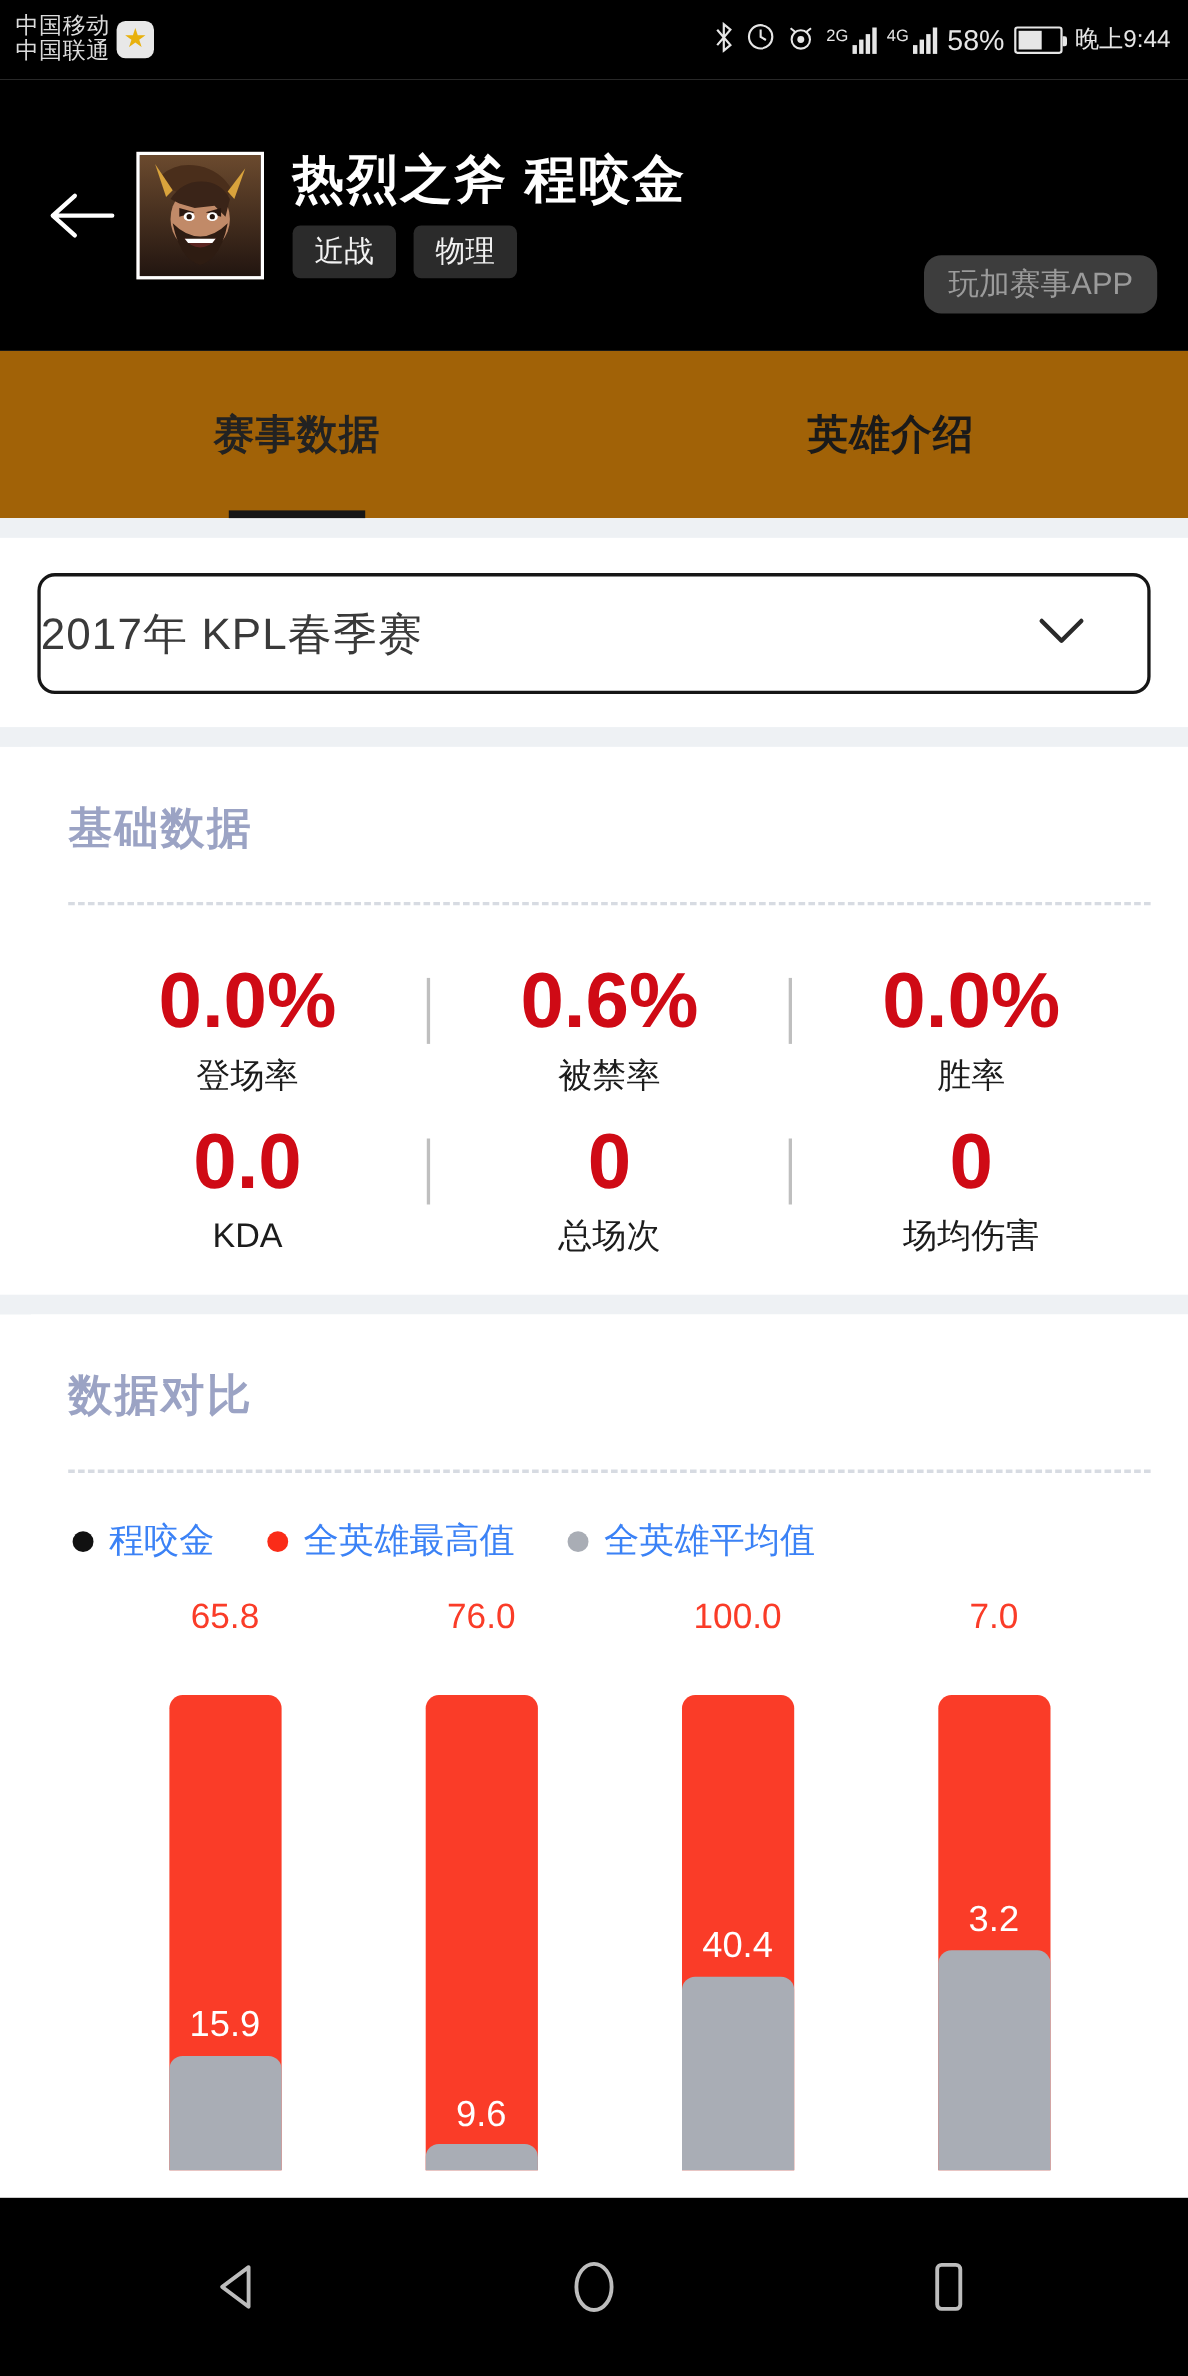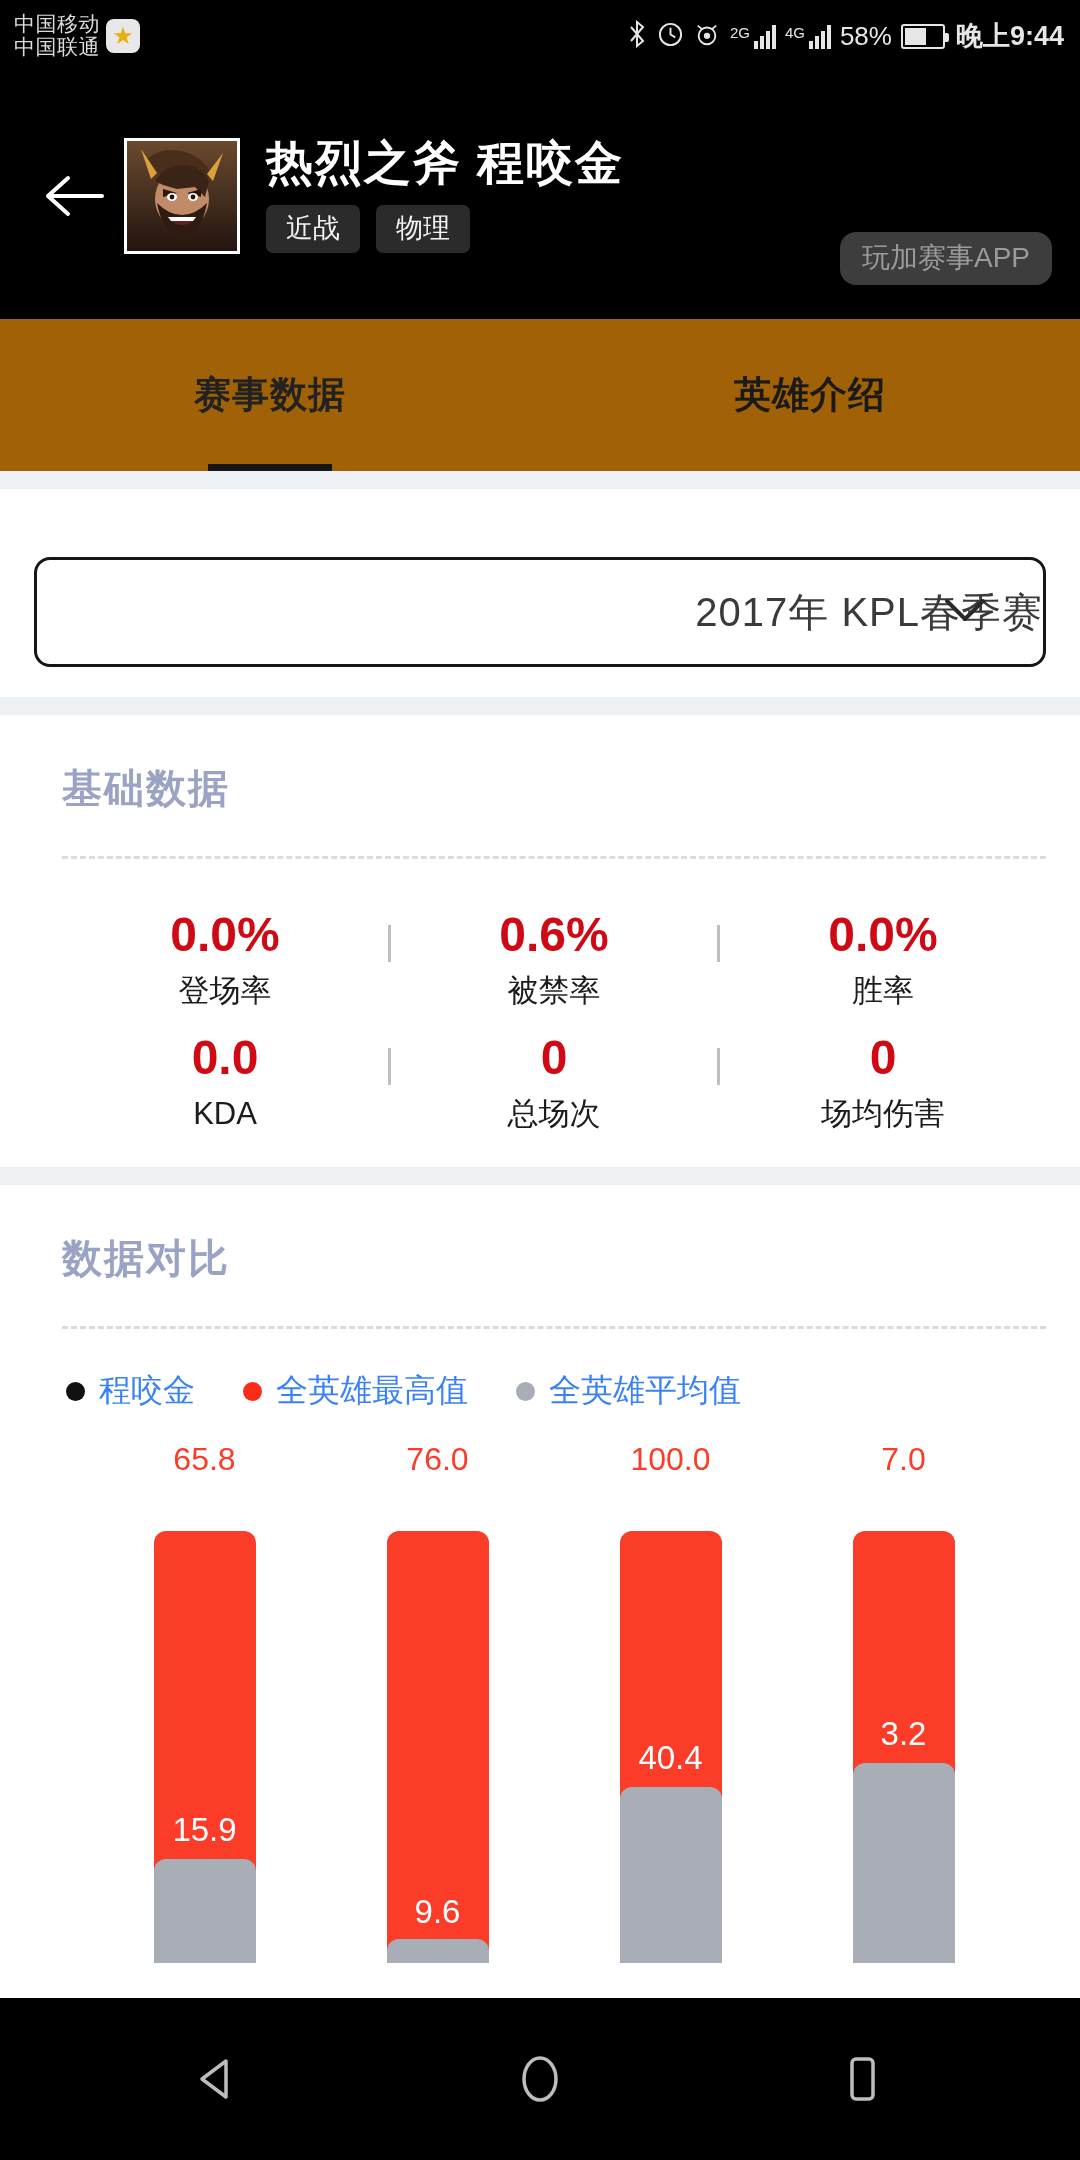--- a/index.html
+++ b/index.html
@@ -36,21 +36,21 @@
   .batt-pct{ font-size:26px; }
   .battery{
     width:44px;height:25px;border:2px solid #e6e6e6;border-radius:3px;
     position:relative; padding:2px;
   }
   .battery::after{
     content:"";position:absolute;right:-6px;top:7px;width:4px;height:9px;
     background:#e6e6e6;border-radius:0 2px 2px 0;
   }
   .battery i{ display:block; height:100%; width:58%; background:#e6e6e6; }
-  .clock{ font-size:27px; margin-left:2px;font-weight:bold; }
+  .clock{ font-size:22px; margin-left:2px; }
 
   
   .hero{
     background:#000; height:247px; display:flex; align-items:center;
     padding:0 28px; gap:0; position:relative;
   }
   .back-arrow{
     width:92px;height:92px;display:flex;align-items:center;justify-content:center;
     flex:0 0 auto; margin-right:4px;
   }
@@ -89,21 +89,21 @@
   .tab .underline{
     position:absolute; bottom:0; width:124px; height:7px; background:#161616;
   }
 
   .gap{ height:18px; background:#eef1f4; }
 
   
   .selector-wrap{ background:#fff; padding:32px 34px 30px 34px; }
   .selector{
     height:110px; border:3px solid #161616; border-radius:16px;
-    display:flex; align-items:center; justify-content:flex-end; position:relative;margin-top:36px;
+    display:flex; align-items:center; justify-content:flex-start; position:relative;
   }
   .selector .label{ font-size:40px; color:#3a3a3a; letter-spacing:1px; }
   .selector .chev{
     position:absolute; right:56px; top:50%; transform:translateY(-50%);
   }
 
   
   .card{ background:#fff; padding:0 34px;margin-left:28px; }
   .section-title{
     font-size:40px; font-weight:bold; color:#9ba3c4; letter-spacing:2px;
@@ -116,21 +116,21 @@
   
   .stats{ padding:34px 0 28px 0; }
   .stat-row{
     display:flex; align-items:stretch; justify-content:space-between;
     padding:18px 0 10px 0;
   }
   .stat-cell{
     flex:1 1 33.33%; display:flex; flex-direction:column;
     align-items:center; justify-content:center; gap:16px;
   }
-  .stat-val{ color:#cf0a15; font-size:48px; font-weight:bold; line-height:1; }
+  .stat-val{ color:#cf0a15; font-size:71px; font-weight:bold; line-height:1; }
   .stat-lbl{ color:#1c1c1c; font-size:31px; line-height:1; }
   .vdiv{ width:3px; background:#bfbfbf; margin:14px 0 44px 0; flex:0 0 auto; }
 
   
   .legend{
     display:flex; align-items:center; gap:48px; padding:40px 0 30px 4px;
   }
   .legend-item{ display:flex; align-items:center; gap:14px; }
   .dot{ width:19px;height:19px;border-radius:50%; display:block; }
   .legend-item span{ font-size:32px; color:#3b82f6; }

